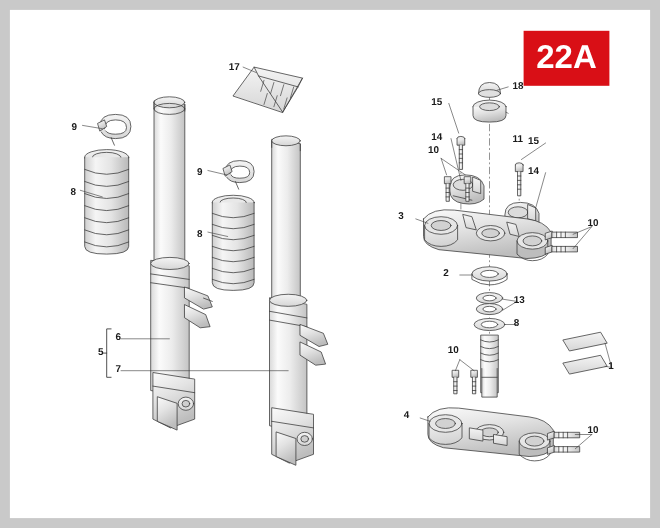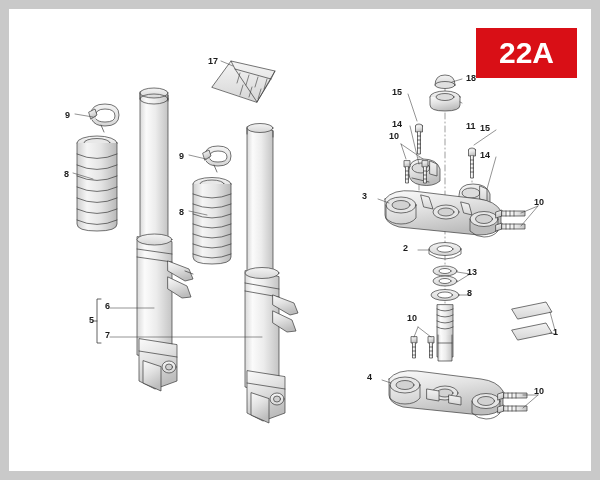--- a/index.html
+++ b/index.html
@@ -2,21 +2,21 @@
 <html><head>
 <meta charset="utf-8">
 <style>
   html,body{margin:0;padding:0;background:#ffffff;}
   body{width:600px;height:480px;font-family:"Liberation Sans",sans-serif;}
   #frame{position:relative;width:600px;height:480px;box-sizing:border-box;
          background:#c9c9c9;padding:9px;}
   #sheet{position:relative;width:100%;height:100%;background:#ffffff;
          box-sizing:border-box;overflow:hidden;}
   #svgroot{position:absolute;left:0;top:0;width:582px;height:462px;display:block;}
-  #badge{position:absolute;left:467px;top:19px;width:101px;height:50px;
+  #badge{position:absolute;left:467px;top:19px;width:78px;height:50px;
          background:#d90f16;display:flex;align-items:center;justify-content:center;}
   #badge span{color:#ffffff;font-size:30px;font-weight:bold;letter-spacing:0px;
               font-family:"Liberation Sans",sans-serif;line-height:1;}
   .lbl{position:absolute;font-size:9px;font-weight:bold;color:#1b1b1b;
        font-family:"Liberation Sans",sans-serif;line-height:1;white-space:nowrap;}
 </style>
 </head>
 <body>
 
 <div id="frame">

